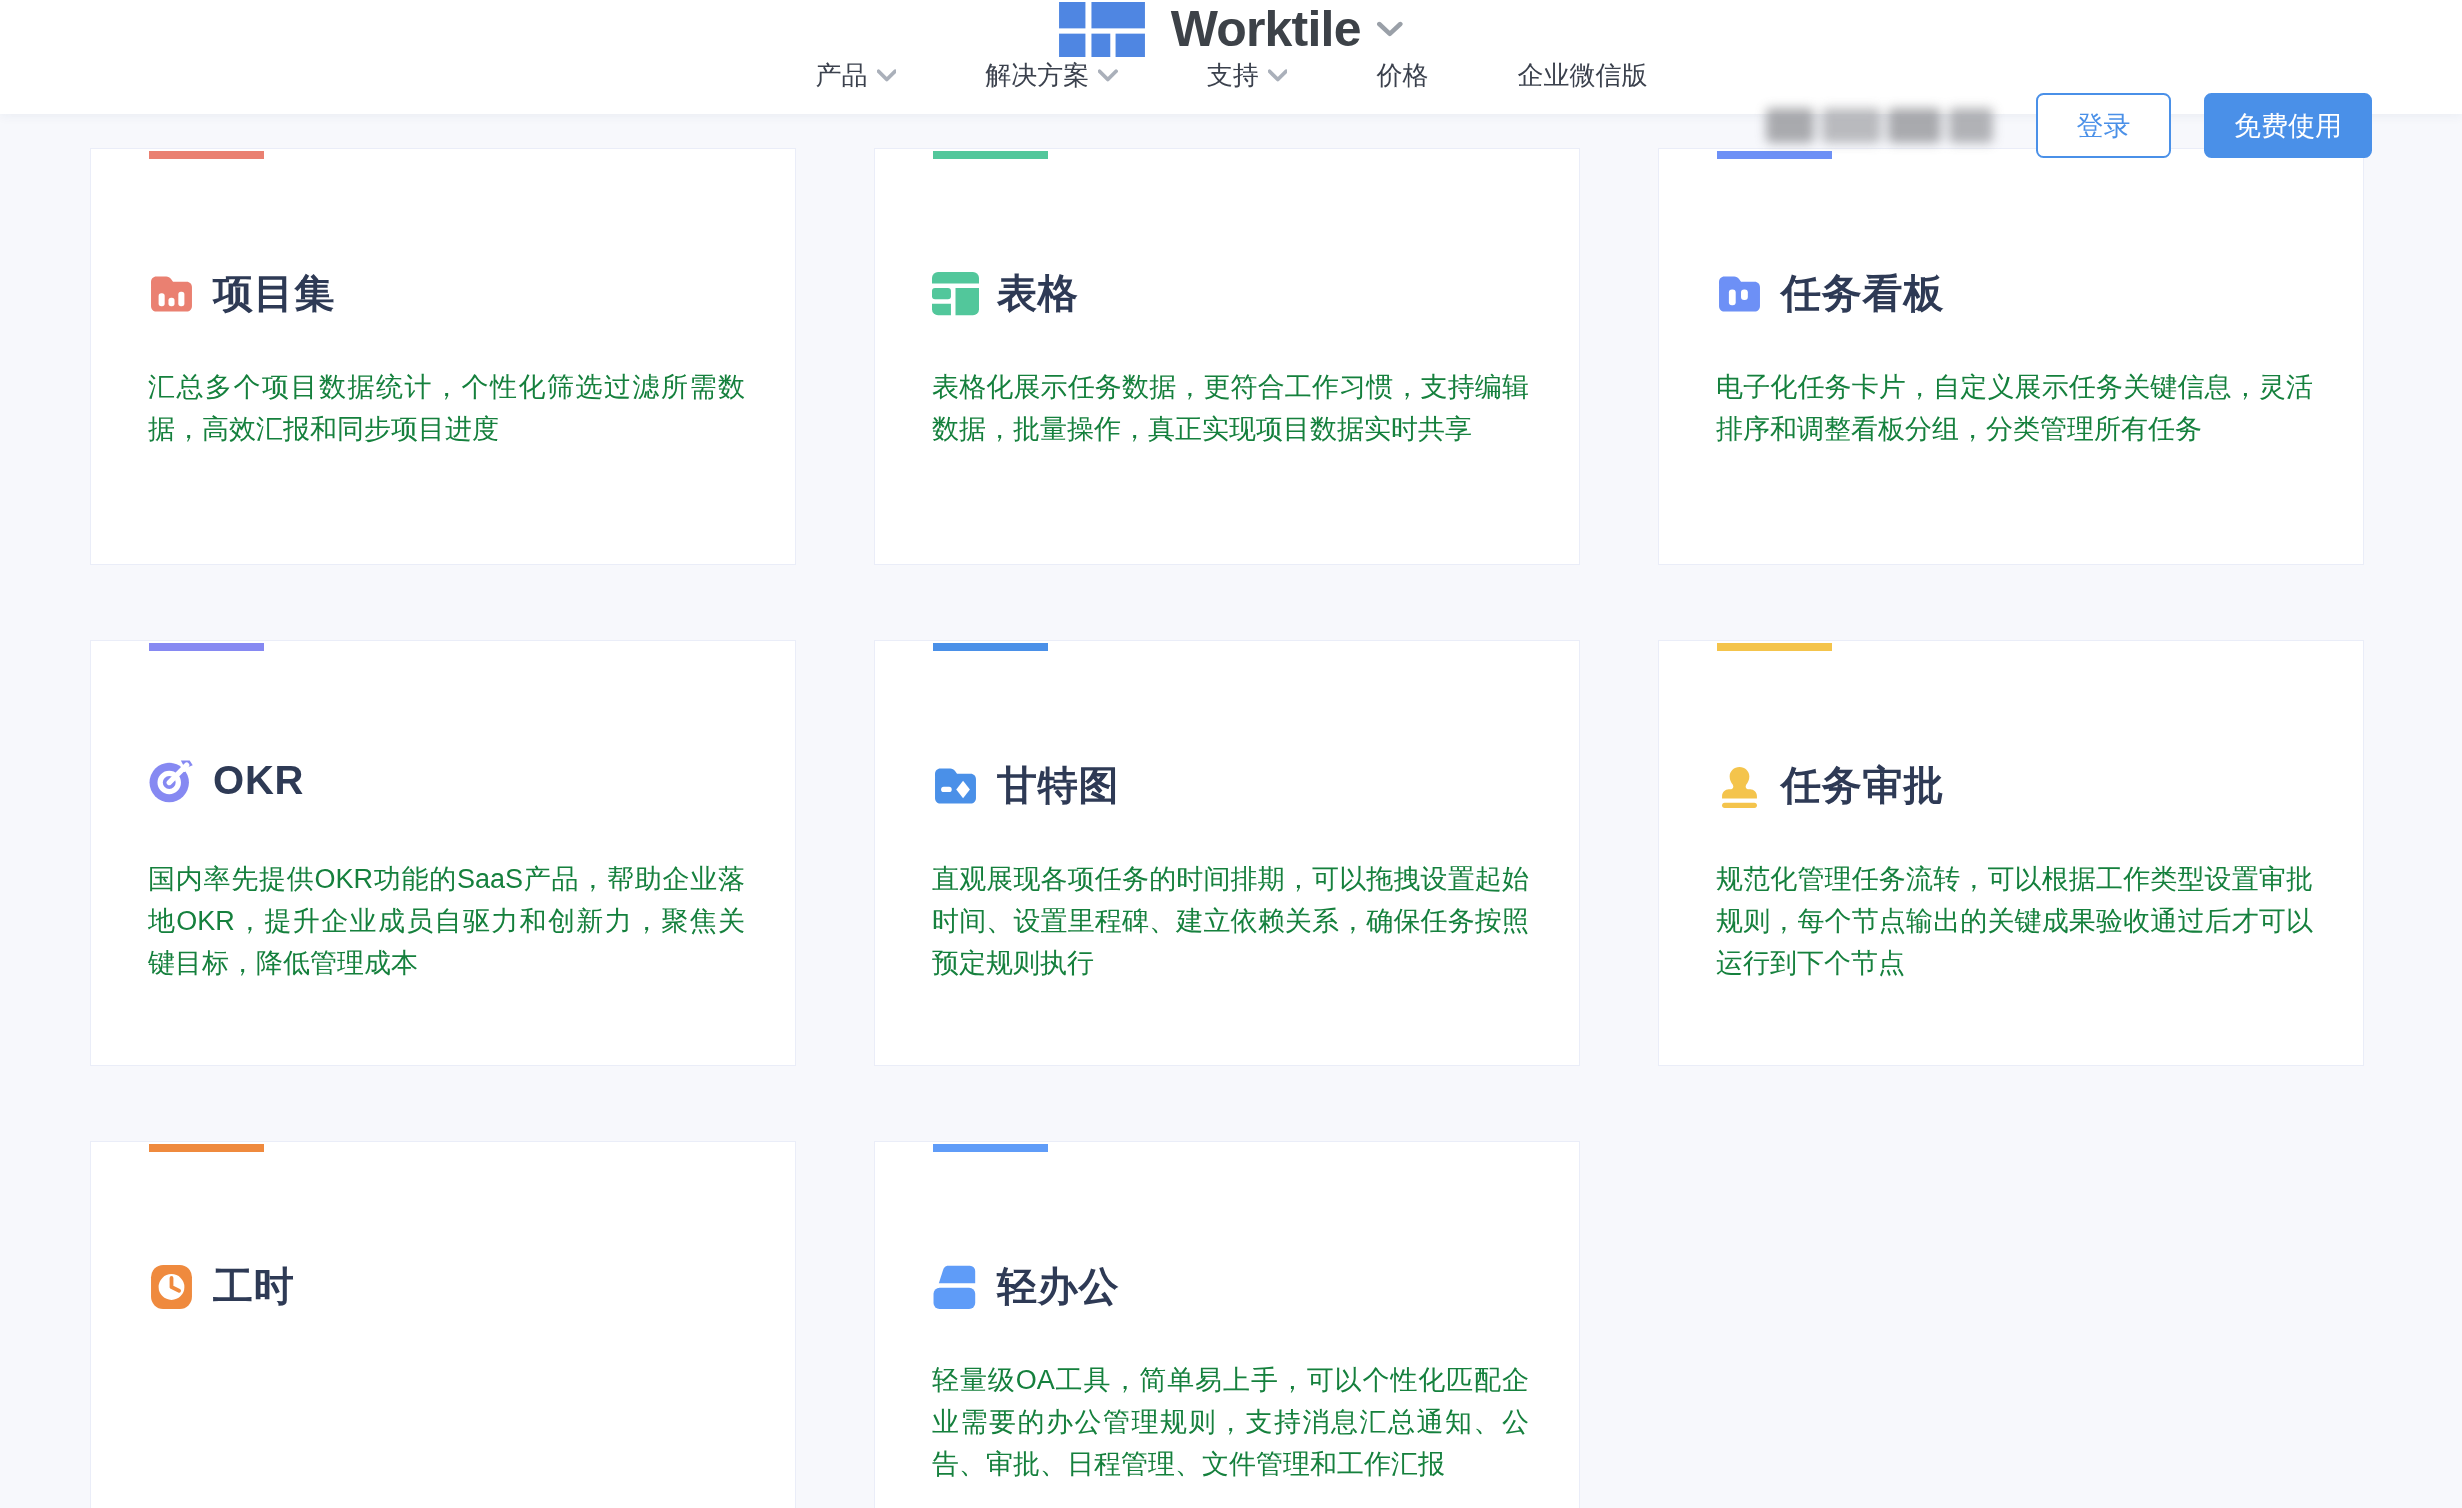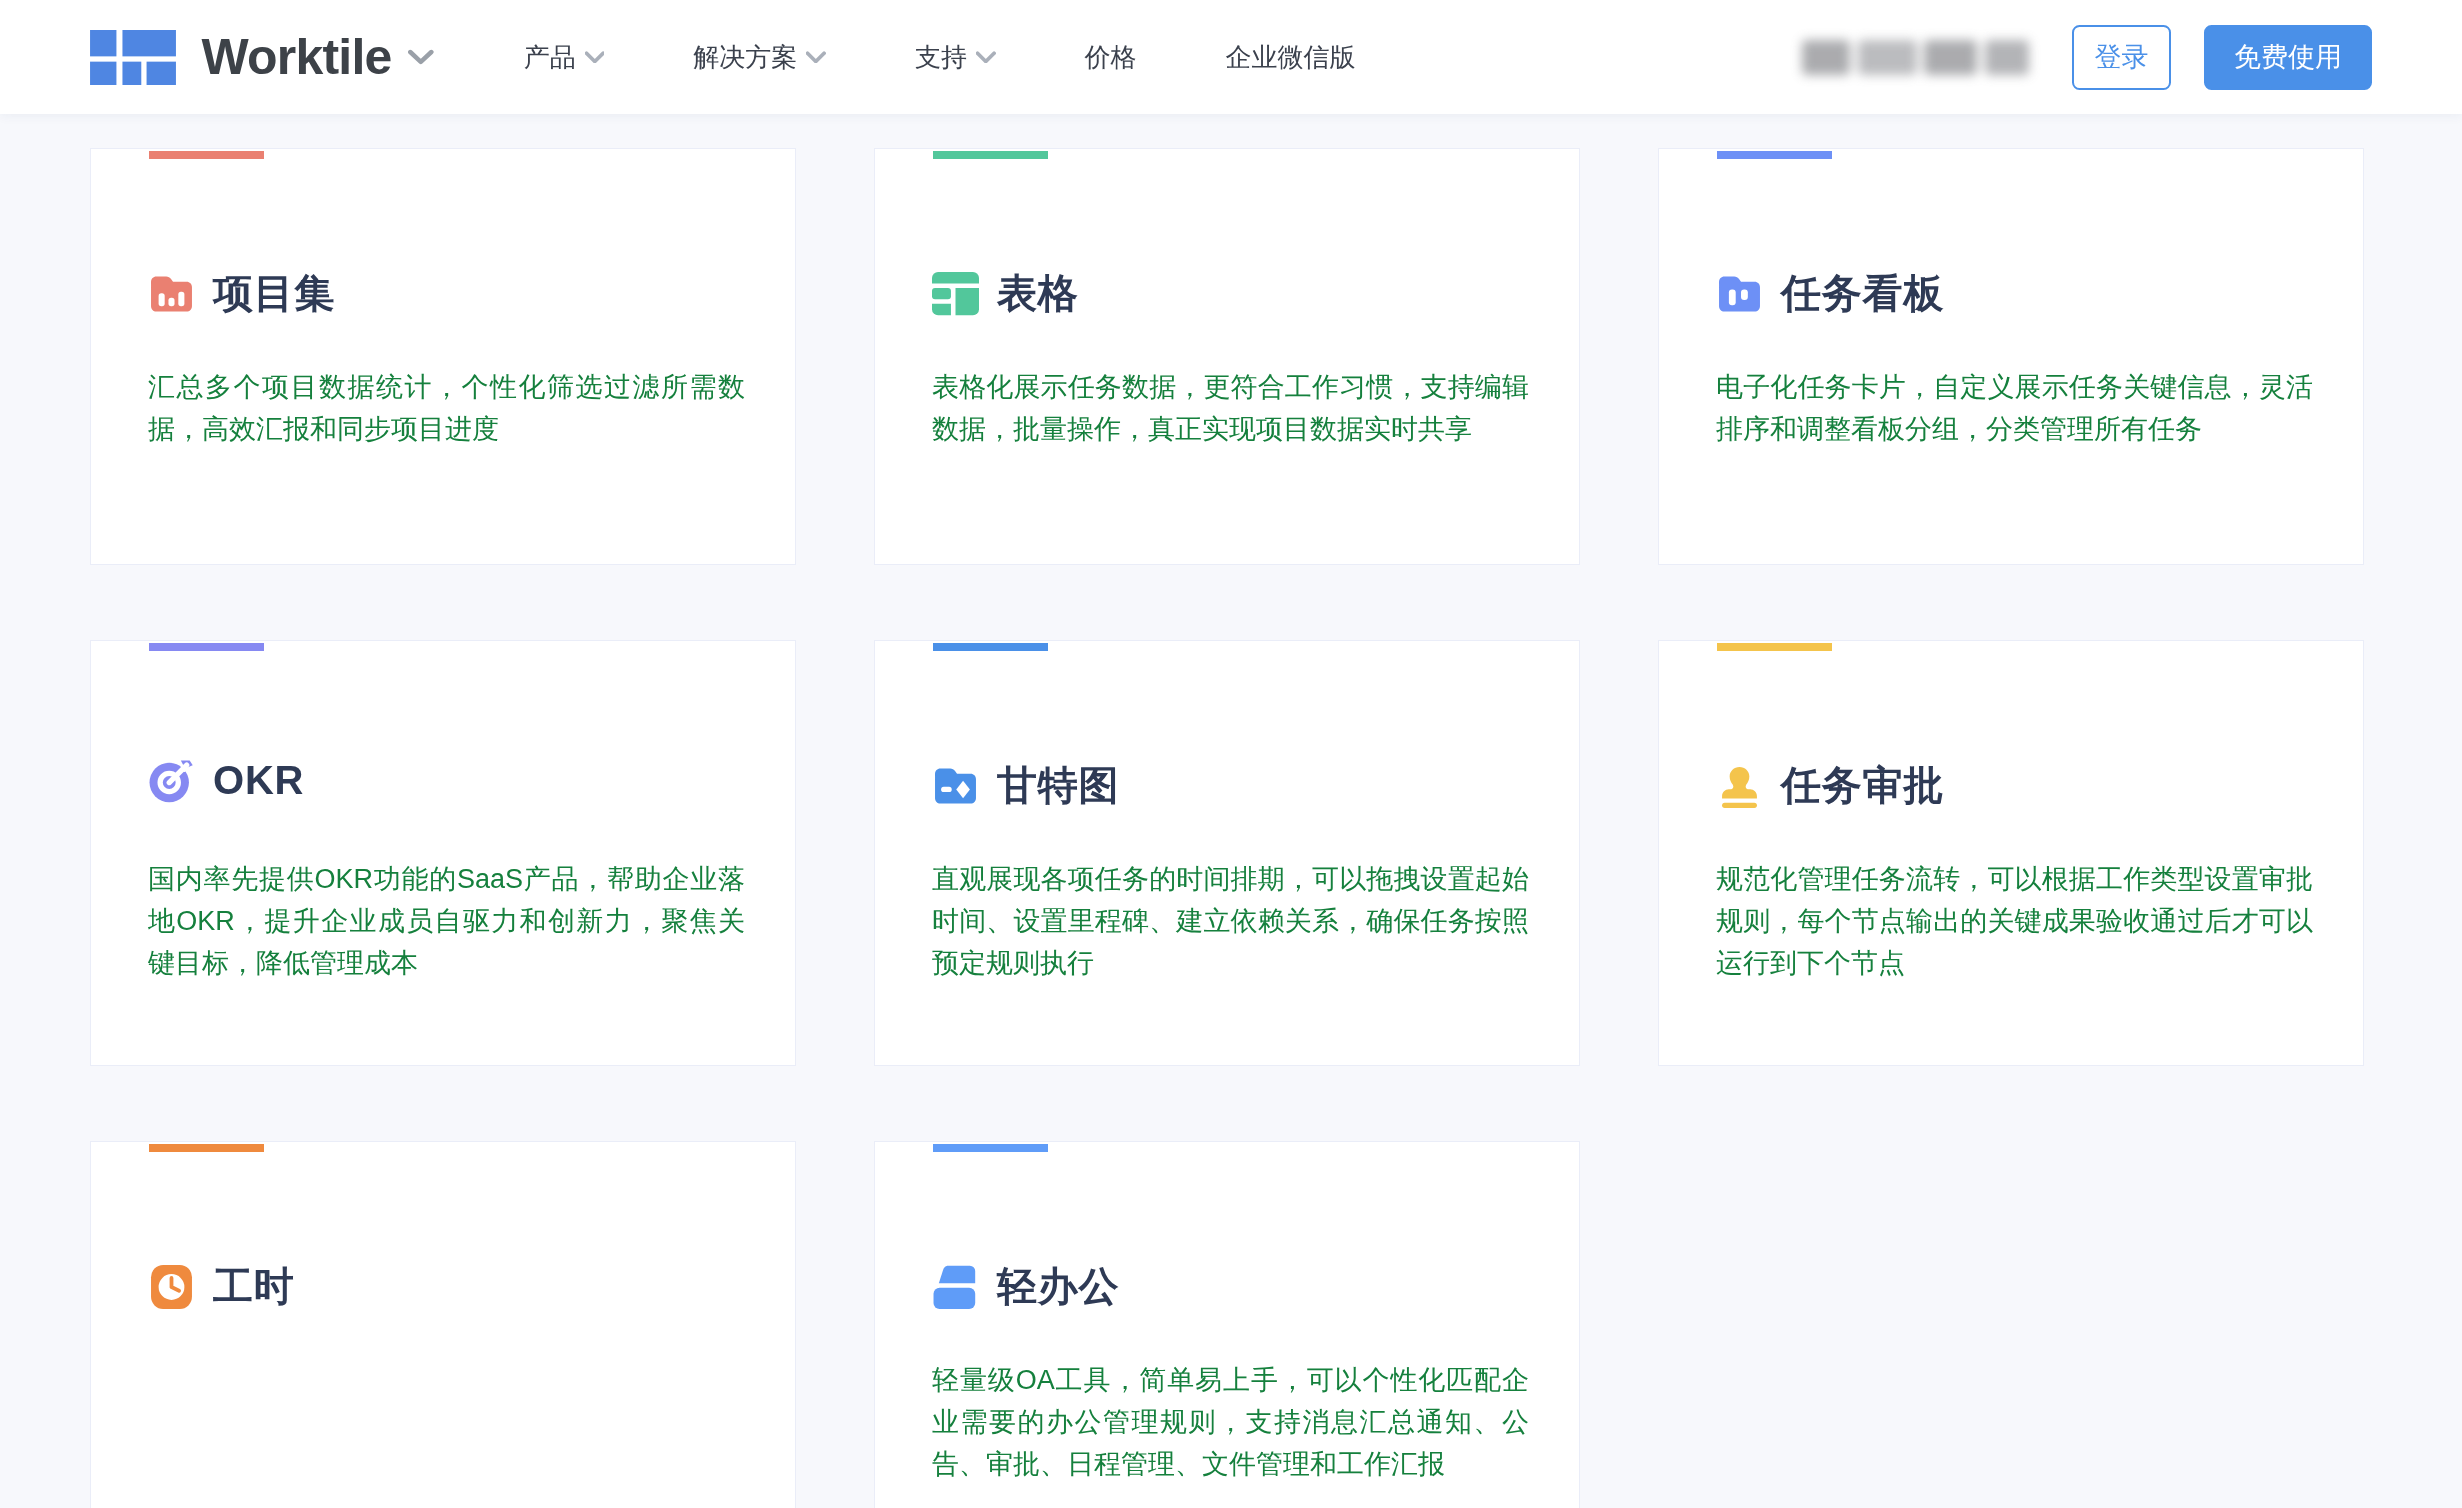--- a/index.html
+++ b/index.html
@@ -3,21 +3,21 @@
 <meta charset="utf-8">
 <style>
   * { margin:0; padding:0; box-sizing:border-box; }
   html,body { width:2462px; height:1508px; overflow:hidden; }
   body { font-family:"Liberation Sans","DejaVu Sans",sans-serif; background:#f7f8fc; }
 
   
   .nav {
     height:114px; background:#ffffff; display:flex; align-items:center;
     padding:0 90px; box-shadow:0 2.3px 10.5px rgba(40,60,110,.06);
-    position:relative; z-index:5;
+    position:relative; z-index:5;flex-direction:column;
   }
   .brand { display:flex; align-items:center; cursor:pointer; }
   .brand-mark { width:86px; height:55px; display:block; }
   .brand-name {
     font-size:50px; font-weight:700; color:#3d4248; letter-spacing:-0.8px;
     margin-left:25.6px;
   }
   .brand-caret { margin-left:16.6px; }
   .nav-menu { display:flex; align-items:center; list-style:none; margin-left:90px; }
   .nav-item {
@@ -30,21 +30,21 @@
   .masked-phone i { display:block; height:35px; border-radius:4.5px; background:#8f9094; margin-right:7.5px; }
   .masked-phone i:nth-child(1){ width:48px; }
   .masked-phone i:nth-child(2){ width:59px; background:#a5a6aa; }
   .masked-phone i:nth-child(3){ width:53px; }
   .masked-phone i:nth-child(4){ width:44px; background:#9a9b9f; }
   .btn {
     height:65px; border-radius:7.5px; font-size:27px; display:flex; align-items:center;
     justify-content:center; cursor:pointer; user-select:none; white-space:nowrap;
   }
   .btn-login {
-    width:99px; background:#ffffff; border:2.3px solid #4a90e8; color:#4a90e8; margin-right:33px;
+    width:135px; background:#ffffff; border:2.3px solid #4a90e8; color:#4a90e8; margin-right:33px;
   }
   .btn-signup { width:168px; background:#4a90e8; border:2.3px solid #4a90e8; color:#ffffff; }
 
   
   .content { padding:34px 90px 0 90px; }
   .grid {
     display:grid; grid-template-columns:706px 706px 706px;
     grid-template-rows:417px 426px 426px; column-gap:78px; row-gap:75px;
   }
   .card {

